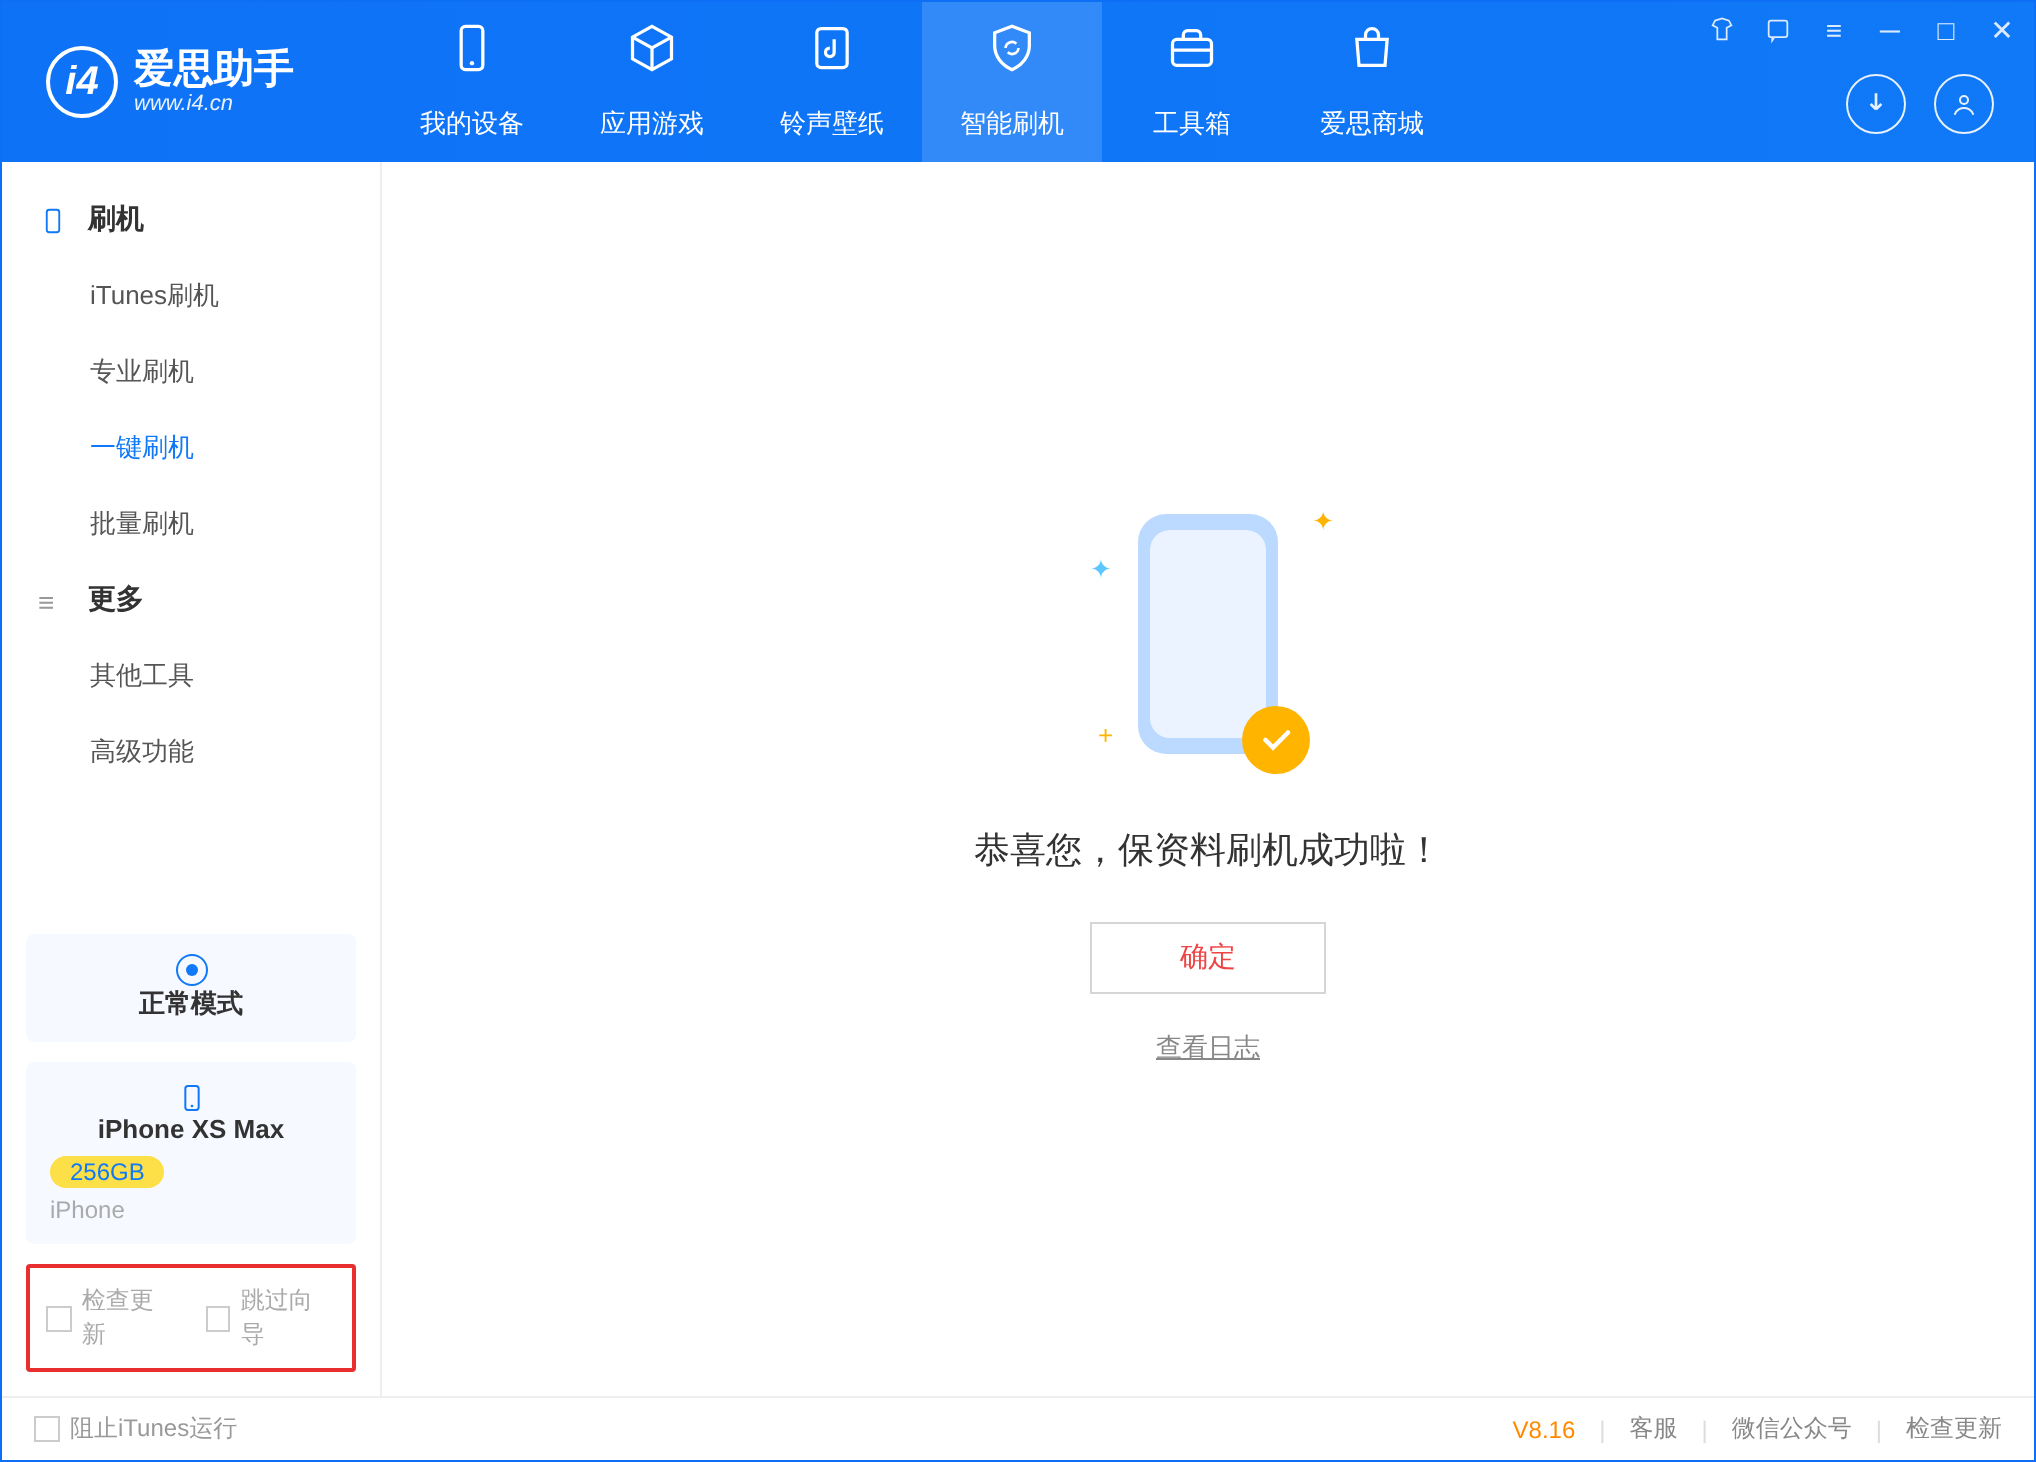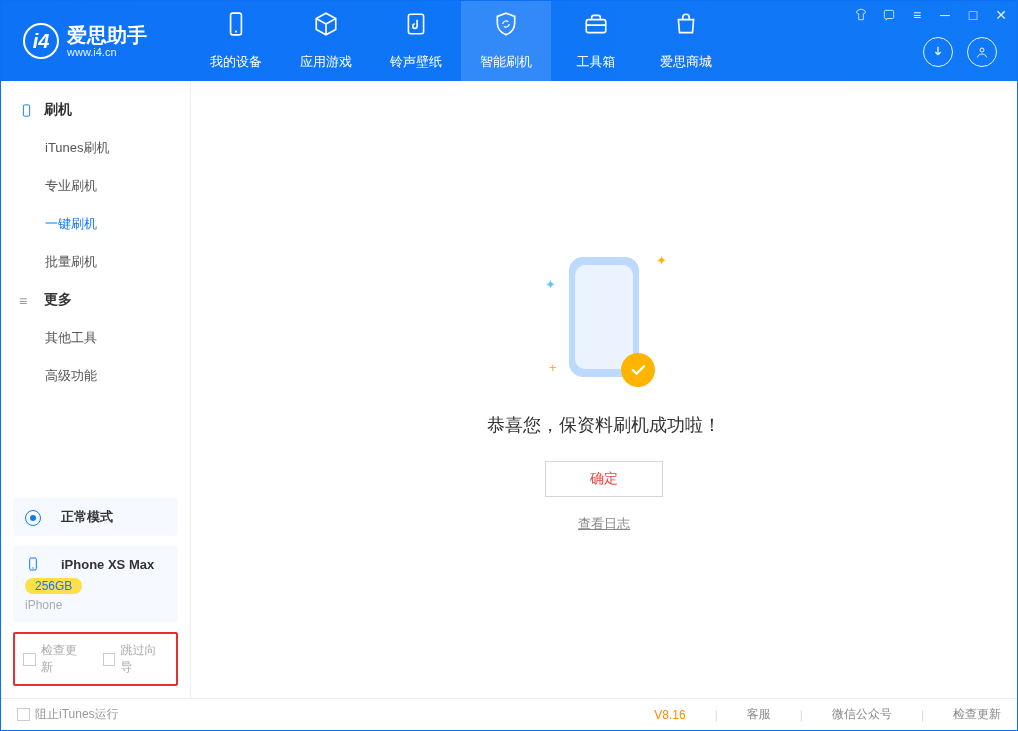--- a/index.html
+++ b/index.html
@@ -3,39 +3,39 @@
 <meta charset="utf-8">
 <style>
 * { margin: 0; padding: 0; box-sizing: border-box; font-family: "Microsoft YaHei", "PingFang SC", Arial, sans-serif; }
 body { background: #f5f5f5; display: flex; align-items: center; justify-content: center; }
 .window { width: 1018px; height: 731px; background: #fff; display: flex; flex-direction: column; border: 1px solid #0d6ff6; }
 .titlebar { height: 80px; background: linear-gradient(to right, #0e72f7, #1079f7); display: flex; align-items: center; color: #fff; position: relative; }
 .logo-block { display: flex; align-items: center; padding-left: 22px; gap: 8px; width: 190px; }
 .logo-circle { width: 36px; height: 36px; border: 2px solid #fff; border-radius: 50%; display: flex; align-items: center; justify-content: center; font-weight: bold; font-style: italic; font-size: 20px; color: #fff; }
 .logo-text { display: flex; flex-direction: column; line-height: 1.1; }
 .logo-title { font-size: 20px; font-weight: bold; }
-.logo-sub { font-size: 11px; opacity: .9; }
+.logo-sub { font-size: 11px; opacity: .9; font-style: italic; }
 .nav { display: flex; height: 100%; }
 .nav-item { width: 90px; display: flex; flex-direction: column; align-items: center; justify-content: center; gap: 16px; font-size: 13px; cursor: pointer; }
 .nav-item svg { width: 26px; height: 26px; }
 .nav-item.active { background: rgba(255,255,255,.15); }
 .title-ctrls { position: absolute; right: 6px; top: 4px; display: flex; gap: 8px; }
 .title-ctrls span { width: 20px; height: 20px; display: flex; align-items: center; justify-content: center; font-size: 14px; cursor: pointer; opacity: .85; }
 .title-right-icons { position: absolute; right: 20px; bottom: 14px; display: flex; gap: 14px; }
 .circ-btn { width: 30px; height: 30px; border: 1.5px solid #fff; border-radius: 50%; display: flex; align-items: center; justify-content: center; cursor: pointer; opacity: .9; }
 .body-area { flex: 1; display: flex; }
 .sidebar { width: 190px; border-right: 1px solid #eee; display: flex; flex-direction: column; }
 .side-list { flex: 1; padding-top: 10px; }
 .side-head { display: flex; align-items: center; gap: 10px; padding: 10px 18px; font-size: 14px; color: #333; font-weight: bold; }
 .side-head svg, .side-head .menu-ico { width: 15px; height: 15px; color: #666; }
 .side-sub { padding: 10px 18px 10px 44px; font-size: 13px; color: #555; cursor: pointer; }
 .side-sub.active { color: #1079f7; }
 .side-bottom { padding: 0 12px 12px; }
 .mode-box, .device-box { background: #f6f9ff; border-radius: 4px; padding: 10px 12px; margin-top: 10px; display: flex; flex-direction: column; gap: 4px; }
-.mode-row { display: flex; align-items: flex-end; gap: 20px; font-size: 13px; font-weight: bold; color: #333; }
+.mode-row { display: flex; align-items: center; gap: 0; font-size: 13px; font-weight: bold; color: #333; flex-direction: column; }
 .blue-dot { width: 16px; height: 16px; border-radius: 50%; border: 1.5px solid #1079f7; display: flex; align-items: center; justify-content: center; }
 .blue-dot::after { content: ""; width: 6px; height: 6px; background: #1079f7; border-radius: 50%; }
 .device-name { font-size: 13px; font-weight: bold; color: #333; }
 .storage-pill { display: inline-block; background: #fde047; color: #1079f7; border-radius: 10px; padding: 1px 10px; font-size: 12px; margin-top: 2px; width: fit-content; }
 .device-type { font-size: 12px; color: #aaa; }
 .opt-box { border: 2px solid #e82e2e; border-radius: 2px; margin-top: 10px; padding: 8px 8px; display: flex; gap: 14px; align-items: center; }
 .chk-row { display: flex; align-items: center; gap: 5px; font-size: 12px; color: #aaa; }
 .chk { width: 13px; height: 13px; border: 1px solid #ccc; background: #fff; }
 .main-area { flex: 1; display: flex; flex-direction: column; align-items: center; justify-content: center; }
 .phone-illus { width: 90px; height: 150px; position: relative; margin-bottom: 16px; }
@@ -44,21 +44,21 @@
 .check-badge { position: absolute; right: -6px; bottom: 10px; width: 34px; height: 34px; background: #ffb400; border-radius: 50%; display: flex; align-items: center; justify-content: center; }
 .sparkle { position: absolute; font-size: 13px; }
 .sp1 { left: -14px; top: 30px; color: #5ec7ff; }
 .sp2 { right: -18px; top: 6px; color: #ffb400; }
 .sp3 { left: -10px; bottom: 22px; color: #ffb400; }
 .success-text { font-size: 18px; color: #333; margin-bottom: 24px; }
 .ok-btn { border: 1px solid #d6d6d6; background: #fff; padding: 8px 44px; font-size: 14px; color: #ef4444; cursor: pointer; margin-bottom: 18px; }
 .log-link { font-size: 13px; color: #888; text-decoration: underline; cursor: pointer; }
 .footer { height: 32px; border-top: 1px solid #eee; display: flex; align-items: center; padding: 0 16px; font-size: 12px; color: #999; }
 .footer .chk-row { color: #999; }
-.footer-right { margin-left: auto; display: flex; align-items: center; gap: 29px; justify-content: space-between; }
+.footer-right { margin-left: auto; display: flex; align-items: center; gap: 12px; justify-content: space-between; }
 .footer-right .sep { color: #ddd; }
 .footer-link { color: #888; cursor: pointer; }
 .version { color: #ff8a00; }
 </style>
 </head>
 <body>
 
 <div class="window">
 
   <div class="titlebar">

